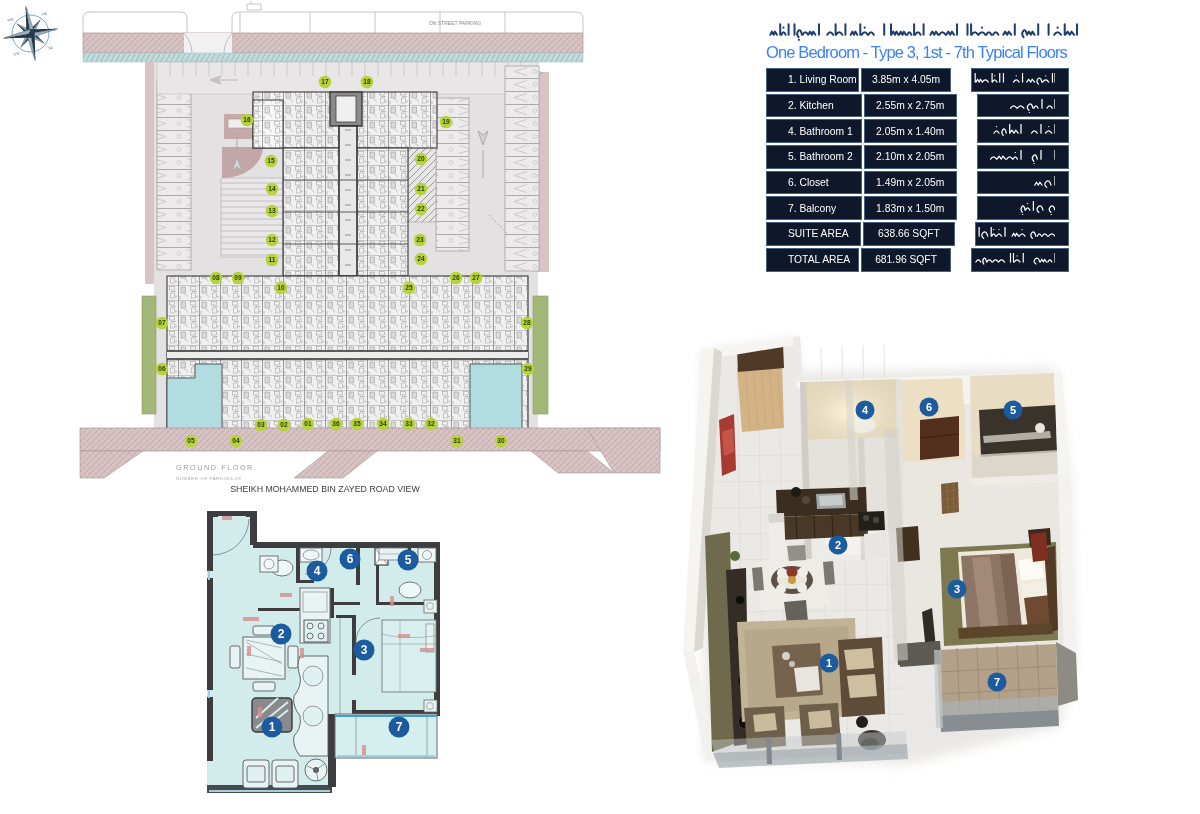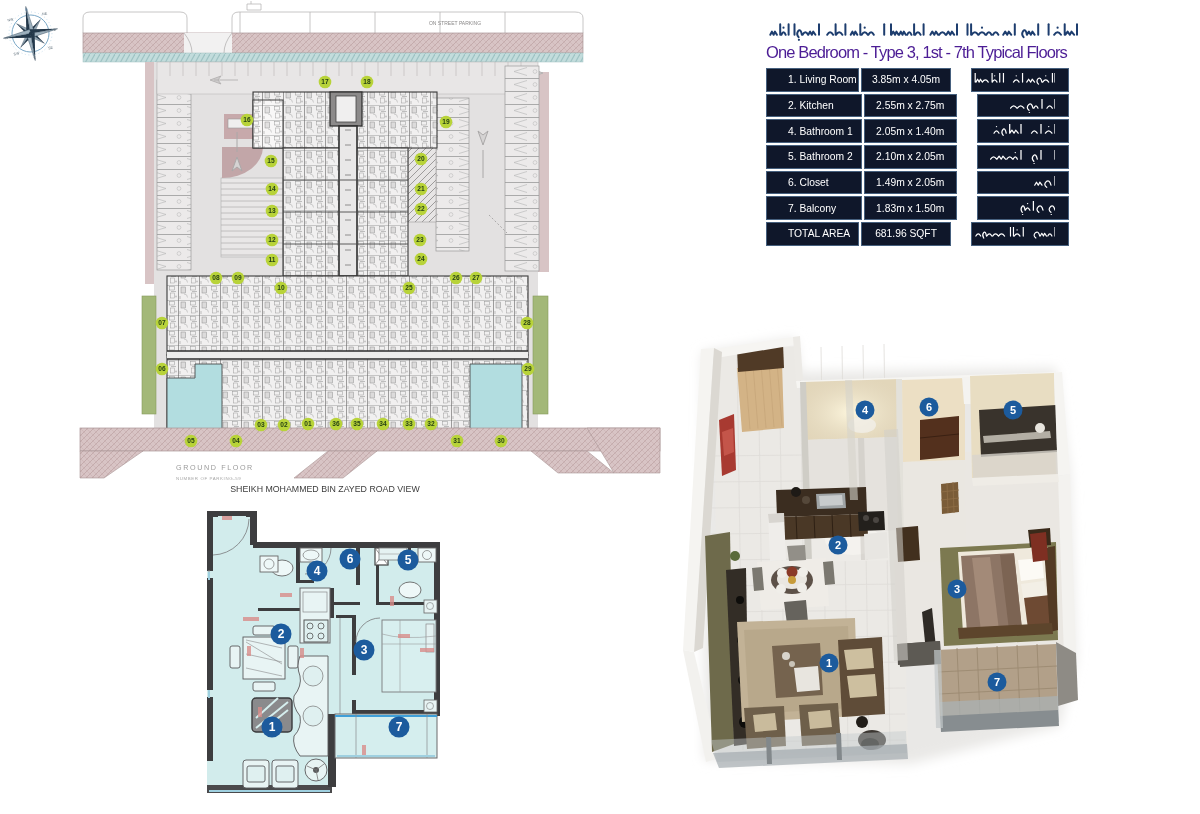--- a/index.html
+++ b/index.html
@@ -1,18 +1,18 @@
 <!DOCTYPE html>
 <html><head>
 <meta charset="utf-8">
 <style>
 html,body{margin:0;padding:0;background:#fff;}
 #page{position:relative;width:1200px;height:814px;background:#fff;overflow:hidden;font-family:"Liberation Sans",sans-serif;}
 #draw{position:absolute;left:0;top:0;}
-#entitle{position:absolute;left:766px;top:43px;font-size:16.5px;letter-spacing:-0.88px;color:#4c1d95;white-space:nowrap;text-align:right;}
+#entitle{position:absolute;left:766px;top:43px;font-size:16.5px;letter-spacing:-0.88px;color:#3b82f6;white-space:nowrap;text-align:right;}
 #table{position:absolute;left:766px;top:68px;width:303px;}
 .trow{display:flex;height:23.7px;margin-bottom:2px;}
 .tcell{background:#0f172a;color:#fff;font-size:10.3px;display:flex;align-items:center;white-space:nowrap;box-shadow:inset 0 0 0 1px rgba(125,170,210,0.5);}
 .c1{width:79px;margin-right:2px;padding-left:22px;}
 .c2{width:100px;margin-right:20px;justify-content:center;}
 .c3{width:84px;justify-content:flex-end;padding-right:14px;}
 </style>
 </head>
 <body>
 <div id="page">
@@ -1014,20 +1014,42 @@
               </g>
               <g transform="translate(34,0)">
                 <path d="M8.0,8.2 Q6.5,2.2 3.6,4.6 Q0.6,7.6 3.9,10.3" stroke="#ffffff" stroke-width="1.25" fill="none" stroke-linecap="round" stroke-linejoin="round"></path>
                 <circle cx="4.3" cy="12.7" r="0.7" fill="#ffffff"></circle>
               </g>
             </g>
           </svg>
         </div>
       </div>
 
+<div class="trow">
+        <div class="tcell c1">SUITE AREA</div>
+        <div class="tcell c2">638.66 SQFT</div>
+        <div class="tcell c3">
+          <svg width="80" height="14" viewBox="0 0 80 14">
+            <g transform="translate(0,1)">
+              <g transform="translate(0,0)">
+                <path d="M30.0,8.2 L30.0,-1.7 M26.5,8.2 Q24.0,3.6 21.5,8.2 M20.7,8.2 Q18.7,3.6 16.7,8.2 M16.2,8.2 L16.2,-1.7 M12.7,8.2 Q11.2,2.2 8.2,4.6 Q5.2,7.6 8.6,10.3 M4.1,8.2 L4.1,-1.7" stroke="#ffffff" stroke-width="1.25" fill="none" stroke-linecap="round" stroke-linejoin="round"></path>
+                <circle cx="24.0" cy="1.6" r="0.7" fill="#ffffff"></circle>
+                <circle cx="18.7" cy="1.6" r="0.7" fill="#ffffff"></circle>
+              </g>
+              <g transform="translate(34,0)">
+                <path d="M16.0,8.2 Q13.1,3.6 10.3,8.2 M9.6,8.2 L7.6,5.2 L6.3,8.2 L4.7,5.2 L3.1,8.2" stroke="#ffffff" stroke-width="1.25" fill="none" stroke-linecap="round" stroke-linejoin="round"></path>
+                <circle cx="13.1" cy="1.6" r="0.7" fill="#ffffff"></circle>
+              </g>
+              <g transform="translate(54,0)">
+                <path d="M26.0,8.2 Q22.8,3.6 19.5,8.2 M18.5,8.2 Q15.9,3.6 13.2,8.2 M12.6,8.2 Q10.4,3.6 8.2,8.2 M6.7,8.2 Q5.5,2.2 3.0,4.6 Q0.5,7.6 3.3,10.3" stroke="#ffffff" stroke-width="1.25" fill="none" stroke-linecap="round" stroke-linejoin="round"></path>
+              </g>
+            </g>
+          </svg>
+        </div>
+      </div>
 
 <div class="trow">
         <div class="tcell c1">TOTAL AREA</div>
         <div class="tcell c2">681.96 SQFT</div>
         <div class="tcell c3">
           <svg width="90" height="14" viewBox="0 0 90 14">
             <g transform="translate(0,1)">
               <g transform="translate(0,0)">
                 <path d="M36.0,8.2 Q32.7,3.6 29.5,8.2 M29.3,8.2 Q26.3,3.6 23.2,8.2 M22.3,8.2 Q19.7,3.6 17.0,8.2 M16.6,8.2 Q15.5,2.2 13.5,4.6 Q11.4,7.6 13.7,10.3 M10.4,8.2 Q7.8,3.6 5.2,8.2" stroke="#ffffff" stroke-width="1.25" fill="none" stroke-linecap="round" stroke-linejoin="round"></path>
               </g>

